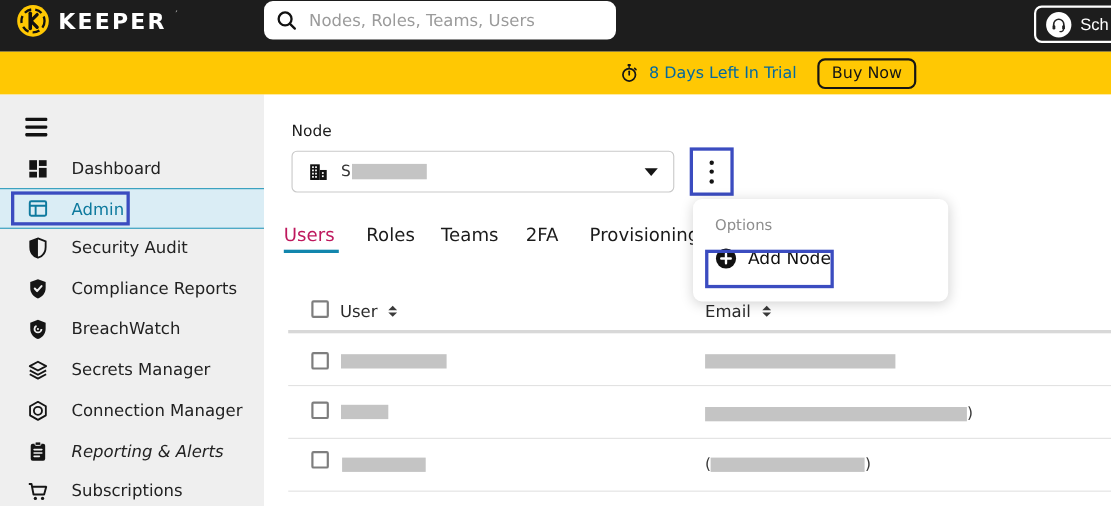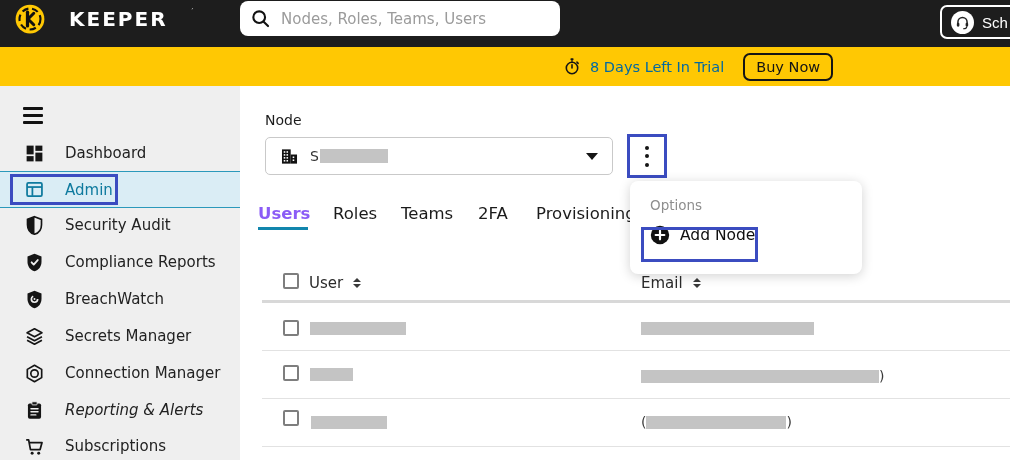--- a/index.html
+++ b/index.html
@@ -1,21 +1,21 @@
 <!DOCTYPE html>
 <html><head>
 <meta charset="utf-8">
 <style>
   * { margin:0; padding:0; box-sizing:border-box; }
   body { font-family:"DejaVu Sans","Liberation Sans",sans-serif; background:#fff; }
   .page { position:relative; width:1010px; height:460px; overflow:hidden; background:#fff; }
 
   
   .topbar { position:absolute; left:0; top:0; width:1010px; height:47px; background:#1d1d1d; }
-  .brand { position:absolute; left:15px; top:4px; display:flex; align-items:center; gap:24px; }
+  .brand { position:absolute; left:15px; top:4px; display:flex; align-items:center; gap:8px; }
   .brand-name { color:#fff; font-size:20px; font-weight:700; letter-spacing:2px; }
   .brand-tm { color:#cfcfcf; font-size:8px; vertical-align:top; position:relative; top:-7px; }
   .searchbox { position:absolute; left:240px; top:1px; width:320px; height:35px; background:#fff;
     border-radius:8px; display:flex; align-items:center; padding:0 10px; gap:10px; }
   .searchbox input { border:none; outline:none; flex:1; font-size:15px; color:#222;
     font-family:inherit; background:transparent; }
   .searchbox input::placeholder { color:#9b9b9b; }
   .sched-btn { position:absolute; left:940px; top:5px; height:34px; width:110px; border:2px solid #fff;
     border-radius:7px; background:transparent; display:flex; align-items:center; gap:8px;
     padding:0 9px; color:#fff; font-size:15px; cursor:pointer; }
@@ -56,21 +56,21 @@
   .node-redact { width:68px; height:14px; margin-left:1px; }
   .caret-down { width:0; height:0; border-left:6px solid transparent; border-right:6px solid transparent;
     border-top:7px solid #151515; flex:none; }
   .kebab-btn { position:absolute; left:630px; top:137px; width:34px; height:38px; display:flex;
     flex-direction:column; align-items:center; justify-content:center; gap:4.5px; cursor:pointer; background:#fff; }
   .kebab-btn i { width:4px; height:4px; border-radius:50%; background:#151515; }
 
   
   .tab { position:absolute; top:204px; font-size:16.5px; color:#1b1b1b; font-weight:500;
     white-space:nowrap; cursor:pointer; }
-  .tab.active { color:#8b5cf6; font-weight:700; }
+  .tab.active { color:#be185d; font-weight:400; }
   .tab-underline { position:absolute; left:258px; top:227px; width:50px; height:3px; background:#1286ad; }
 
   
   .popup { position:absolute; left:630px; top:181px; width:232px; height:93px; background:#fff;
     border-radius:8px; box-shadow:0 2px 12px rgba(0,0,0,0.18); z-index:5; }
   .popup-title { position:absolute; left:20px; top:16px; font-size:13.5px; color:#8e8e8e; }
   .popup-item { position:absolute; left:20px; top:44px; display:flex; align-items:center; gap:10px;
     font-size:15.5px; color:#101010; cursor:pointer; }
   .plus-circle { width:20px; height:20px; flex:none; }
 

